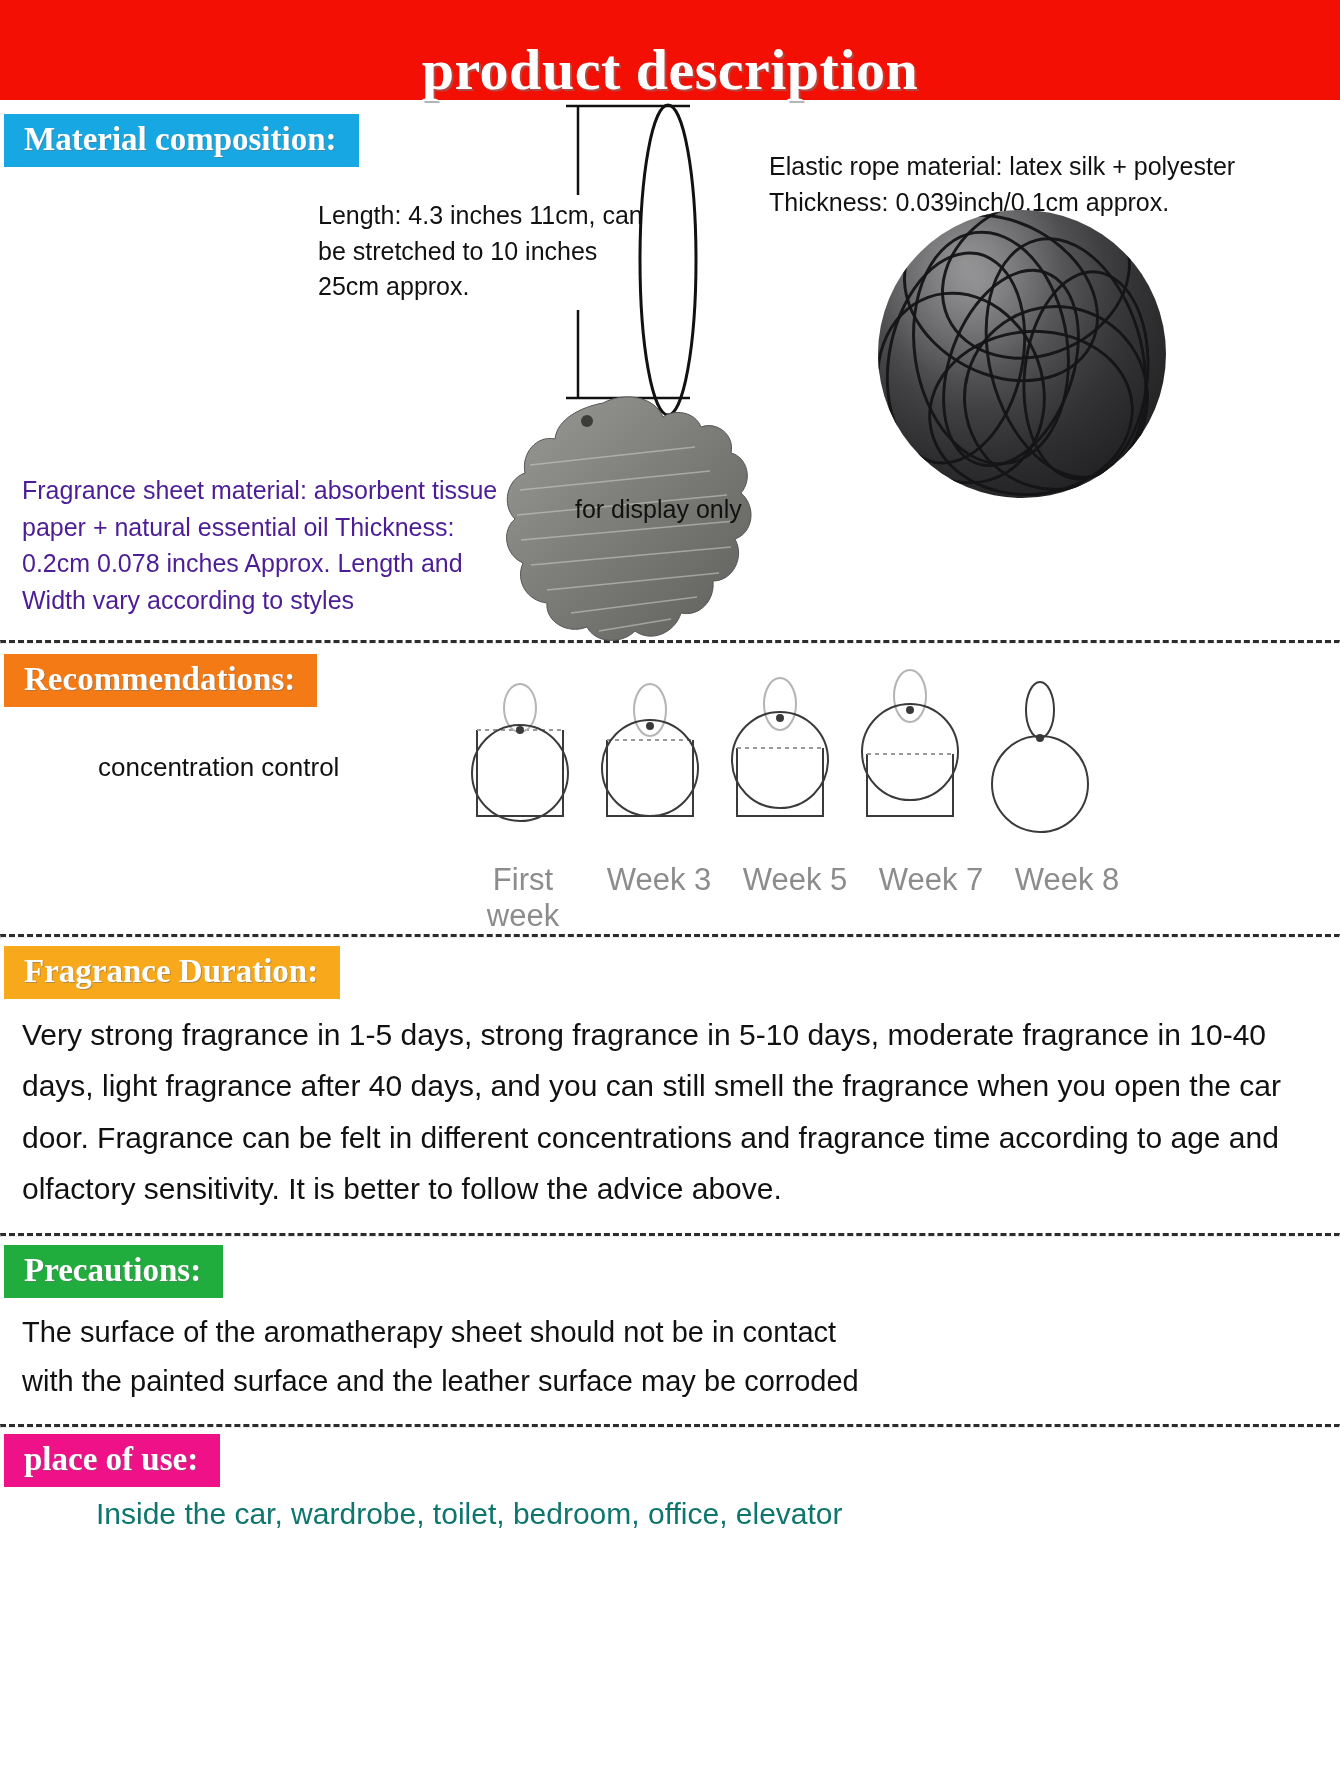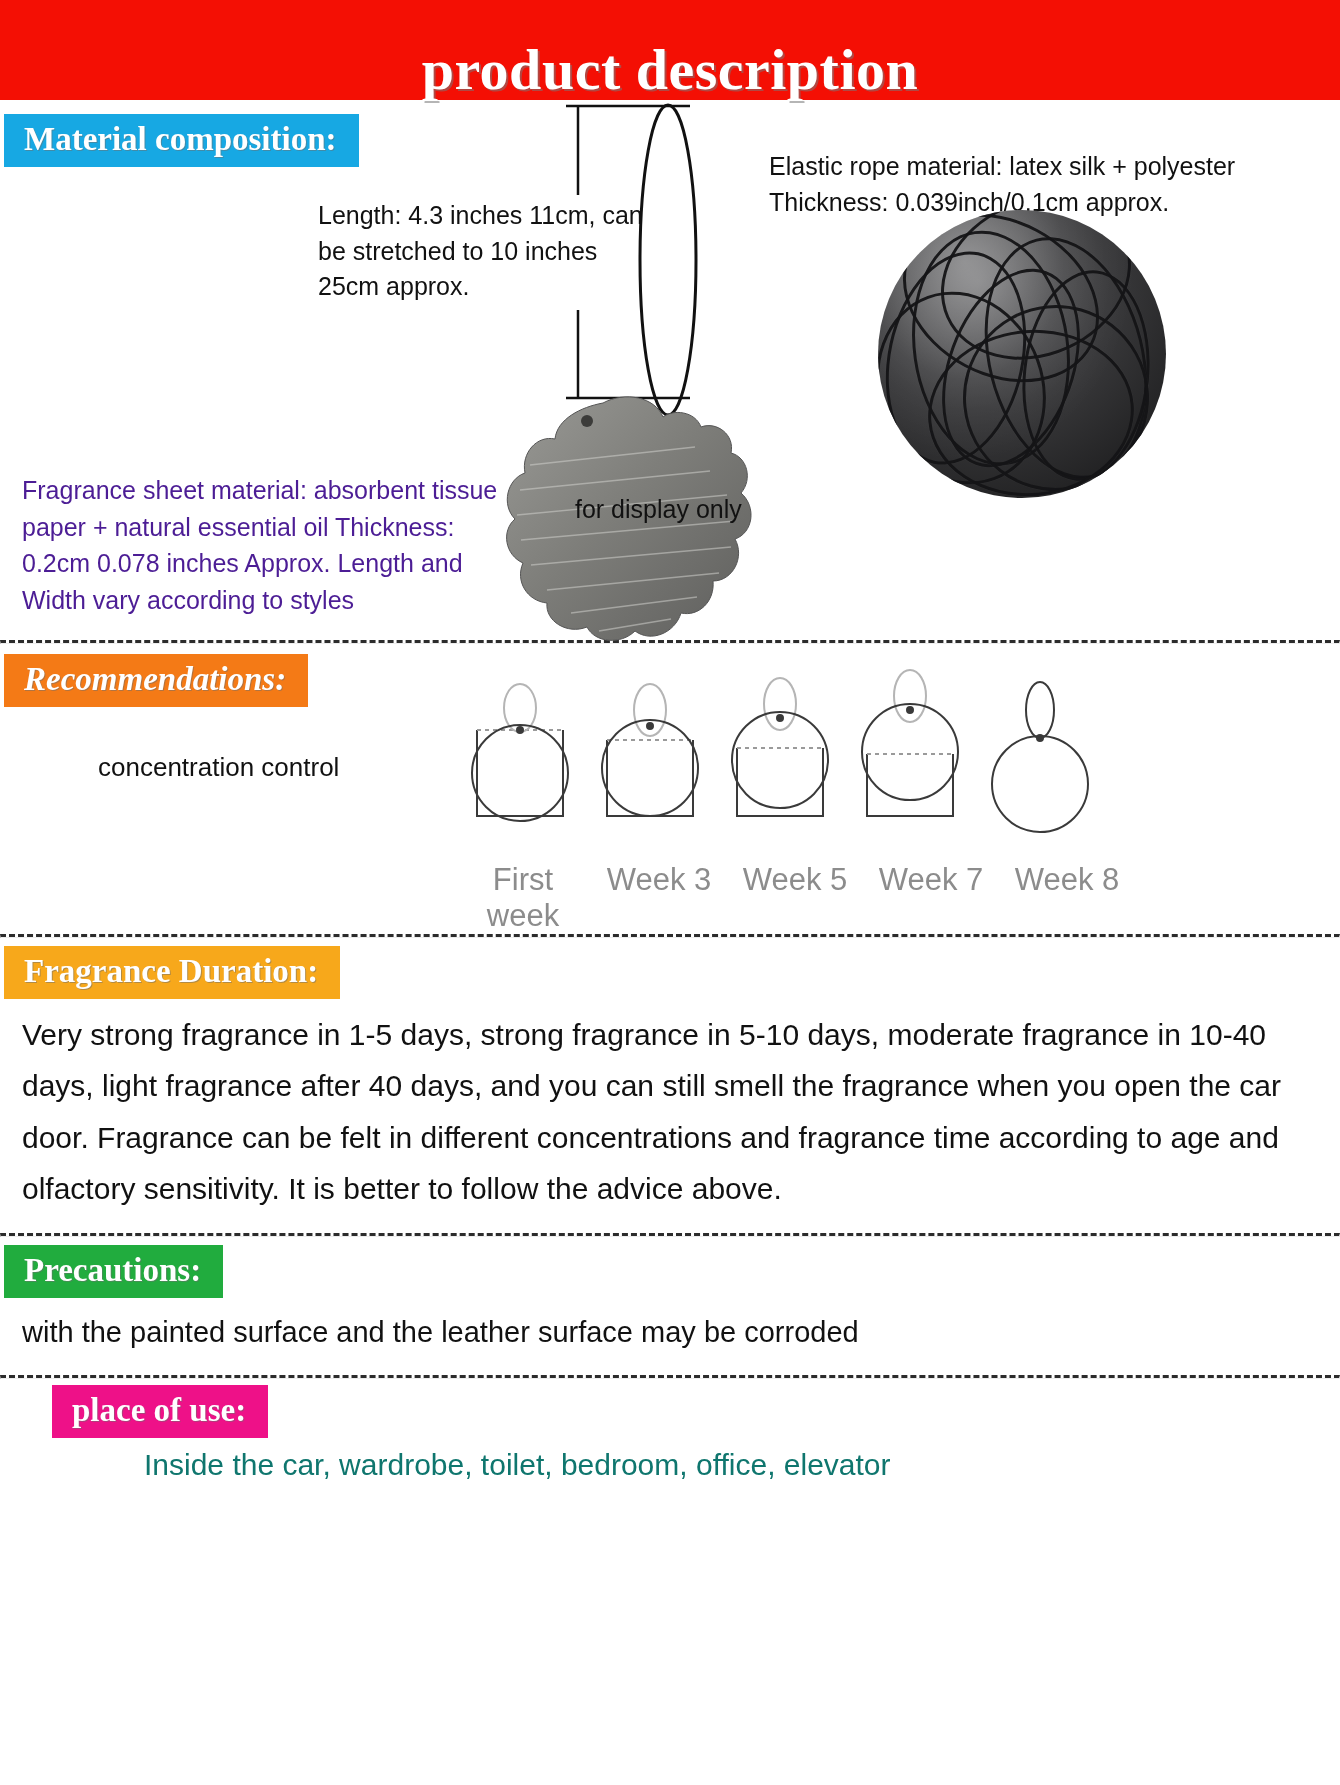--- a/index.html
+++ b/index.html
@@ -42,21 +42,21 @@
     display: inline-block;
     font-family: "Liberation Serif", serif;
     font-weight: bold;
     font-size: 33px;
     color: #ffffff;
     padding: 8px 22px 10px 20px;
     text-shadow: 1px 1px 0 rgba(110,110,110,0.5);
     line-height: 1.05;
   }
   .tag-material { background: #17a8e3; }
-  .tag-recommend { background: #f47a16; font-style: italic; }
+  .tag-recommend { background: #f47a16; }
   .tag-fragrance { background: #f7a81b; }
   .tag-precautions { background: #21ac3e; }
   .tag-place { background: #ee1188; }
 
   .divider {
     border-top: 3px dashed #2c2c2c;
     margin: 0;
     height: 0;
   }
 
@@ -198,21 +198,21 @@
   .precautions-section { padding-bottom: 8px; }
   .prec-tag-wrap { padding-top: 8px; padding-left: 4px; }
   .prec-body {
     font-size: 29px;
     line-height: 1.7;
     color: #111;
     padding: 10px 24px 10px 22px;
   }
 
   
-  .place-section { padding-bottom: 14px; padding-left: 48px; }
+  .place-section { padding-bottom: 14px; }
   .place-tag-wrap { padding-top: 6px; padding-left: 4px; }
   .place-body {
     font-size: 30px;
     color: #0f766e;
     padding: 10px 24px 6px 96px;
   }
 </style>
 </head>
 <body>
 
@@ -347,20 +347,21 @@
     <div class="frag-body">Very strong fragrance in 1-5 days, strong fragrance in 5-10 days, moderate fragrance in 10-40 days, light fragrance after 40 days, and you can still smell the fragrance when you open the car door. Fragrance can be felt in different concentrations and fragrance time according to age and olfactory sensitivity. It is better to follow the advice above.</div>
   </div>
 
   <hr class="divider">
 
   <div class="precautions-section">
     <div class="prec-tag-wrap">
       <span class="label-tag tag-precautions">Precautions:</span>
     </div>
     <div class="prec-body">
+      <div>The surface of the aromatherapy sheet should not be in contact</div>
       <div>with the painted surface and the leather surface may be corroded</div>
     </div>
   </div>
 
   <hr class="divider">
 
   <div class="place-section">
     <div class="place-tag-wrap">
       <span class="label-tag tag-place">place of use:</span>
     </div>

